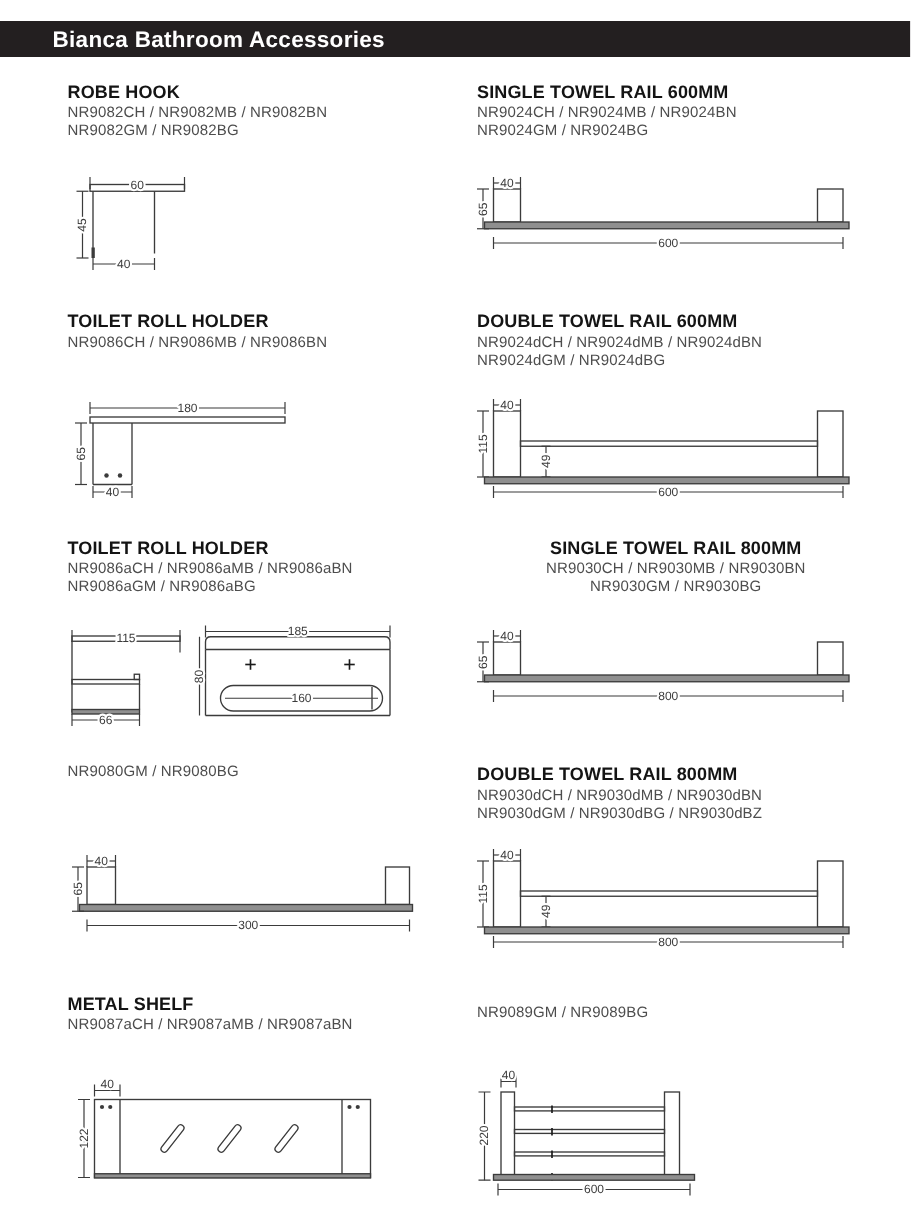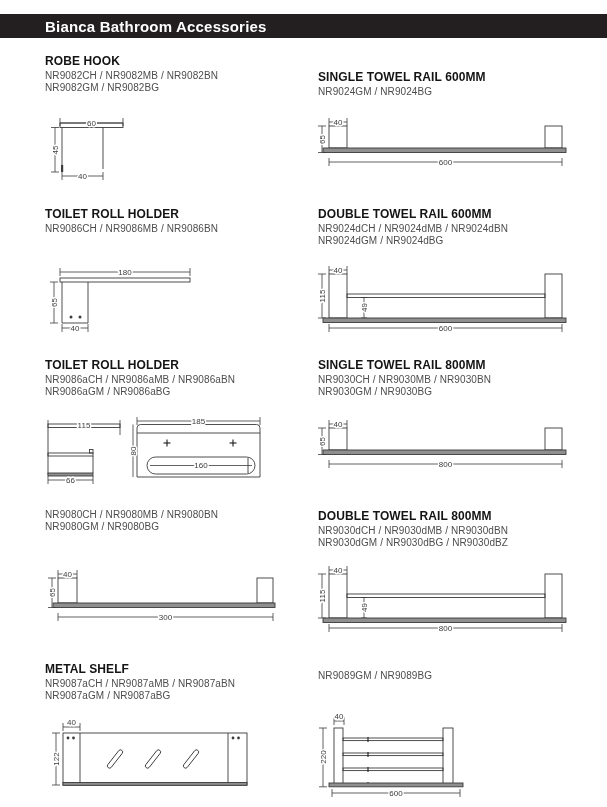--- a/index.html
+++ b/index.html
@@ -5,21 +5,21 @@
   html,body{margin:0;padding:0;background:#ffffff;}
   .page{
     position:relative;width:607px;height:807px;background:#ffffff;overflow:hidden;
     font-family:"Liberation Sans",sans-serif;
   }
   .header{
     position:absolute;left:0;top:14px;width:607px;height:24px;
     background:#231f20;display:flex;align-items:center;
   }
   .header h1{
-    margin:0 0 0 45px;color:#ffffff;font-size:15px;font-weight:bold;letter-spacing:0.2px;
+    margin:0 0 0 35px;color:#ffffff;font-size:15px;font-weight:bold;letter-spacing:0.2px;
   }
   .cell{position:absolute;width:265px;}
   .cell h3{margin:0 0 2px 0;font-size:12px;font-weight:bold;color:#141414;letter-spacing:0.1px;}
   .cell p{margin:0;font-size:10px;line-height:11.5px;color:#4d4d4d;letter-spacing:0.1px;}
   svg{position:absolute;overflow:visible;}
   .ln{stroke:#3b3b3b;stroke-width:0.9;fill:none;}
   .thin{stroke:#3b3b3b;stroke-width:0.8;fill:none;}
   .gr{fill:#8f8f8f;stroke:#3b3b3b;stroke-width:0.9;}
   .dot{fill:#3b3b3b;stroke:none;}
   .cross{stroke:#1a1a1a;stroke-width:1.1;fill:none;}
@@ -35,56 +35,55 @@
 
   <div class="header">
     <h1>Bianca Bathroom Accessories</h1>
   </div>
 
   <div class="cell" style="left:45px;top:54px;">
     <h3>ROBE HOOK</h3>
     <p>NR9082CH / NR9082MB / NR9082BN</p>
     <p>NR9082GM / NR9082BG</p>
   </div>
-  <div class="cell" style="left:318px;top:70px;">
+  <div class="cell" style="left:318px;top:54px;">
     <h3>SINGLE TOWEL RAIL 600MM</h3>
+    <p>NR9024CH / NR9024MB / NR9024BN</p>
     <p>NR9024GM / NR9024BG</p>
   </div>
   <div class="cell" style="left:45px;top:207px;">
     <h3>TOILET ROLL HOLDER</h3>
     <p>NR9086CH / NR9086MB / NR9086BN</p>
   </div>
   <div class="cell" style="left:318px;top:207px;">
     <h3>DOUBLE TOWEL RAIL 600MM</h3>
     <p>NR9024dCH / NR9024dMB / NR9024dBN</p>
     <p>NR9024dGM / NR9024dBG</p>
   </div>
   <div class="cell" style="left:45px;top:358px;">
     <h3>TOILET ROLL HOLDER</h3>
     <p>NR9086aCH / NR9086aMB / NR9086aBN</p>
     <p>NR9086aGM / NR9086aBG</p>
   </div>
-  <div class="cell" style="left:318px;top:358px;">
+  <div class="cell" style="left:318px;top:358px;text-align:center;">
     <h3>SINGLE TOWEL RAIL 800MM</h3>
     <p>NR9030CH / NR9030MB / NR9030BN</p>
     <p>NR9030GM / NR9030BG</p>
   </div>
   <div class="cell" style="left:45px;top:509px;">
-    <p>NR9080CH / NR9080MB / NR9080BN</p>
     <p>NR9080GM / NR9080BG</p>
   </div>
   <div class="cell" style="left:318px;top:509px;">
     <h3>DOUBLE TOWEL RAIL 800MM</h3>
     <p>NR9030dCH / NR9030dMB / NR9030dBN</p>
     <p>NR9030dGM / NR9030dBG / NR9030dBZ</p>
   </div>
   <div class="cell" style="left:45px;top:662px;">
     <h3>METAL SHELF</h3>
     <p>NR9087aCH / NR9087aMB / NR9087aBN</p>
-    <p>NR9087aGM / NR9087aBG</p>
   </div>
   <div class="cell" style="left:318px;top:670px;">
     <p>NR9089GM / NR9089BG</p>
   </div>
 
   <svg style="left:48px;top:110px;" width="95" height="75" viewBox="0 0 95 75">
     <line class="thin" x1="12" y1="8" x2="12" y2="16"></line>
     <line class="thin" x1="75" y1="8" x2="75" y2="16"></line>
     <line class="thin" x1="12" y1="13" x2="75" y2="13"></line>
     <rect class="ln" x="12" y="13" width="63" height="4.5"></rect>

